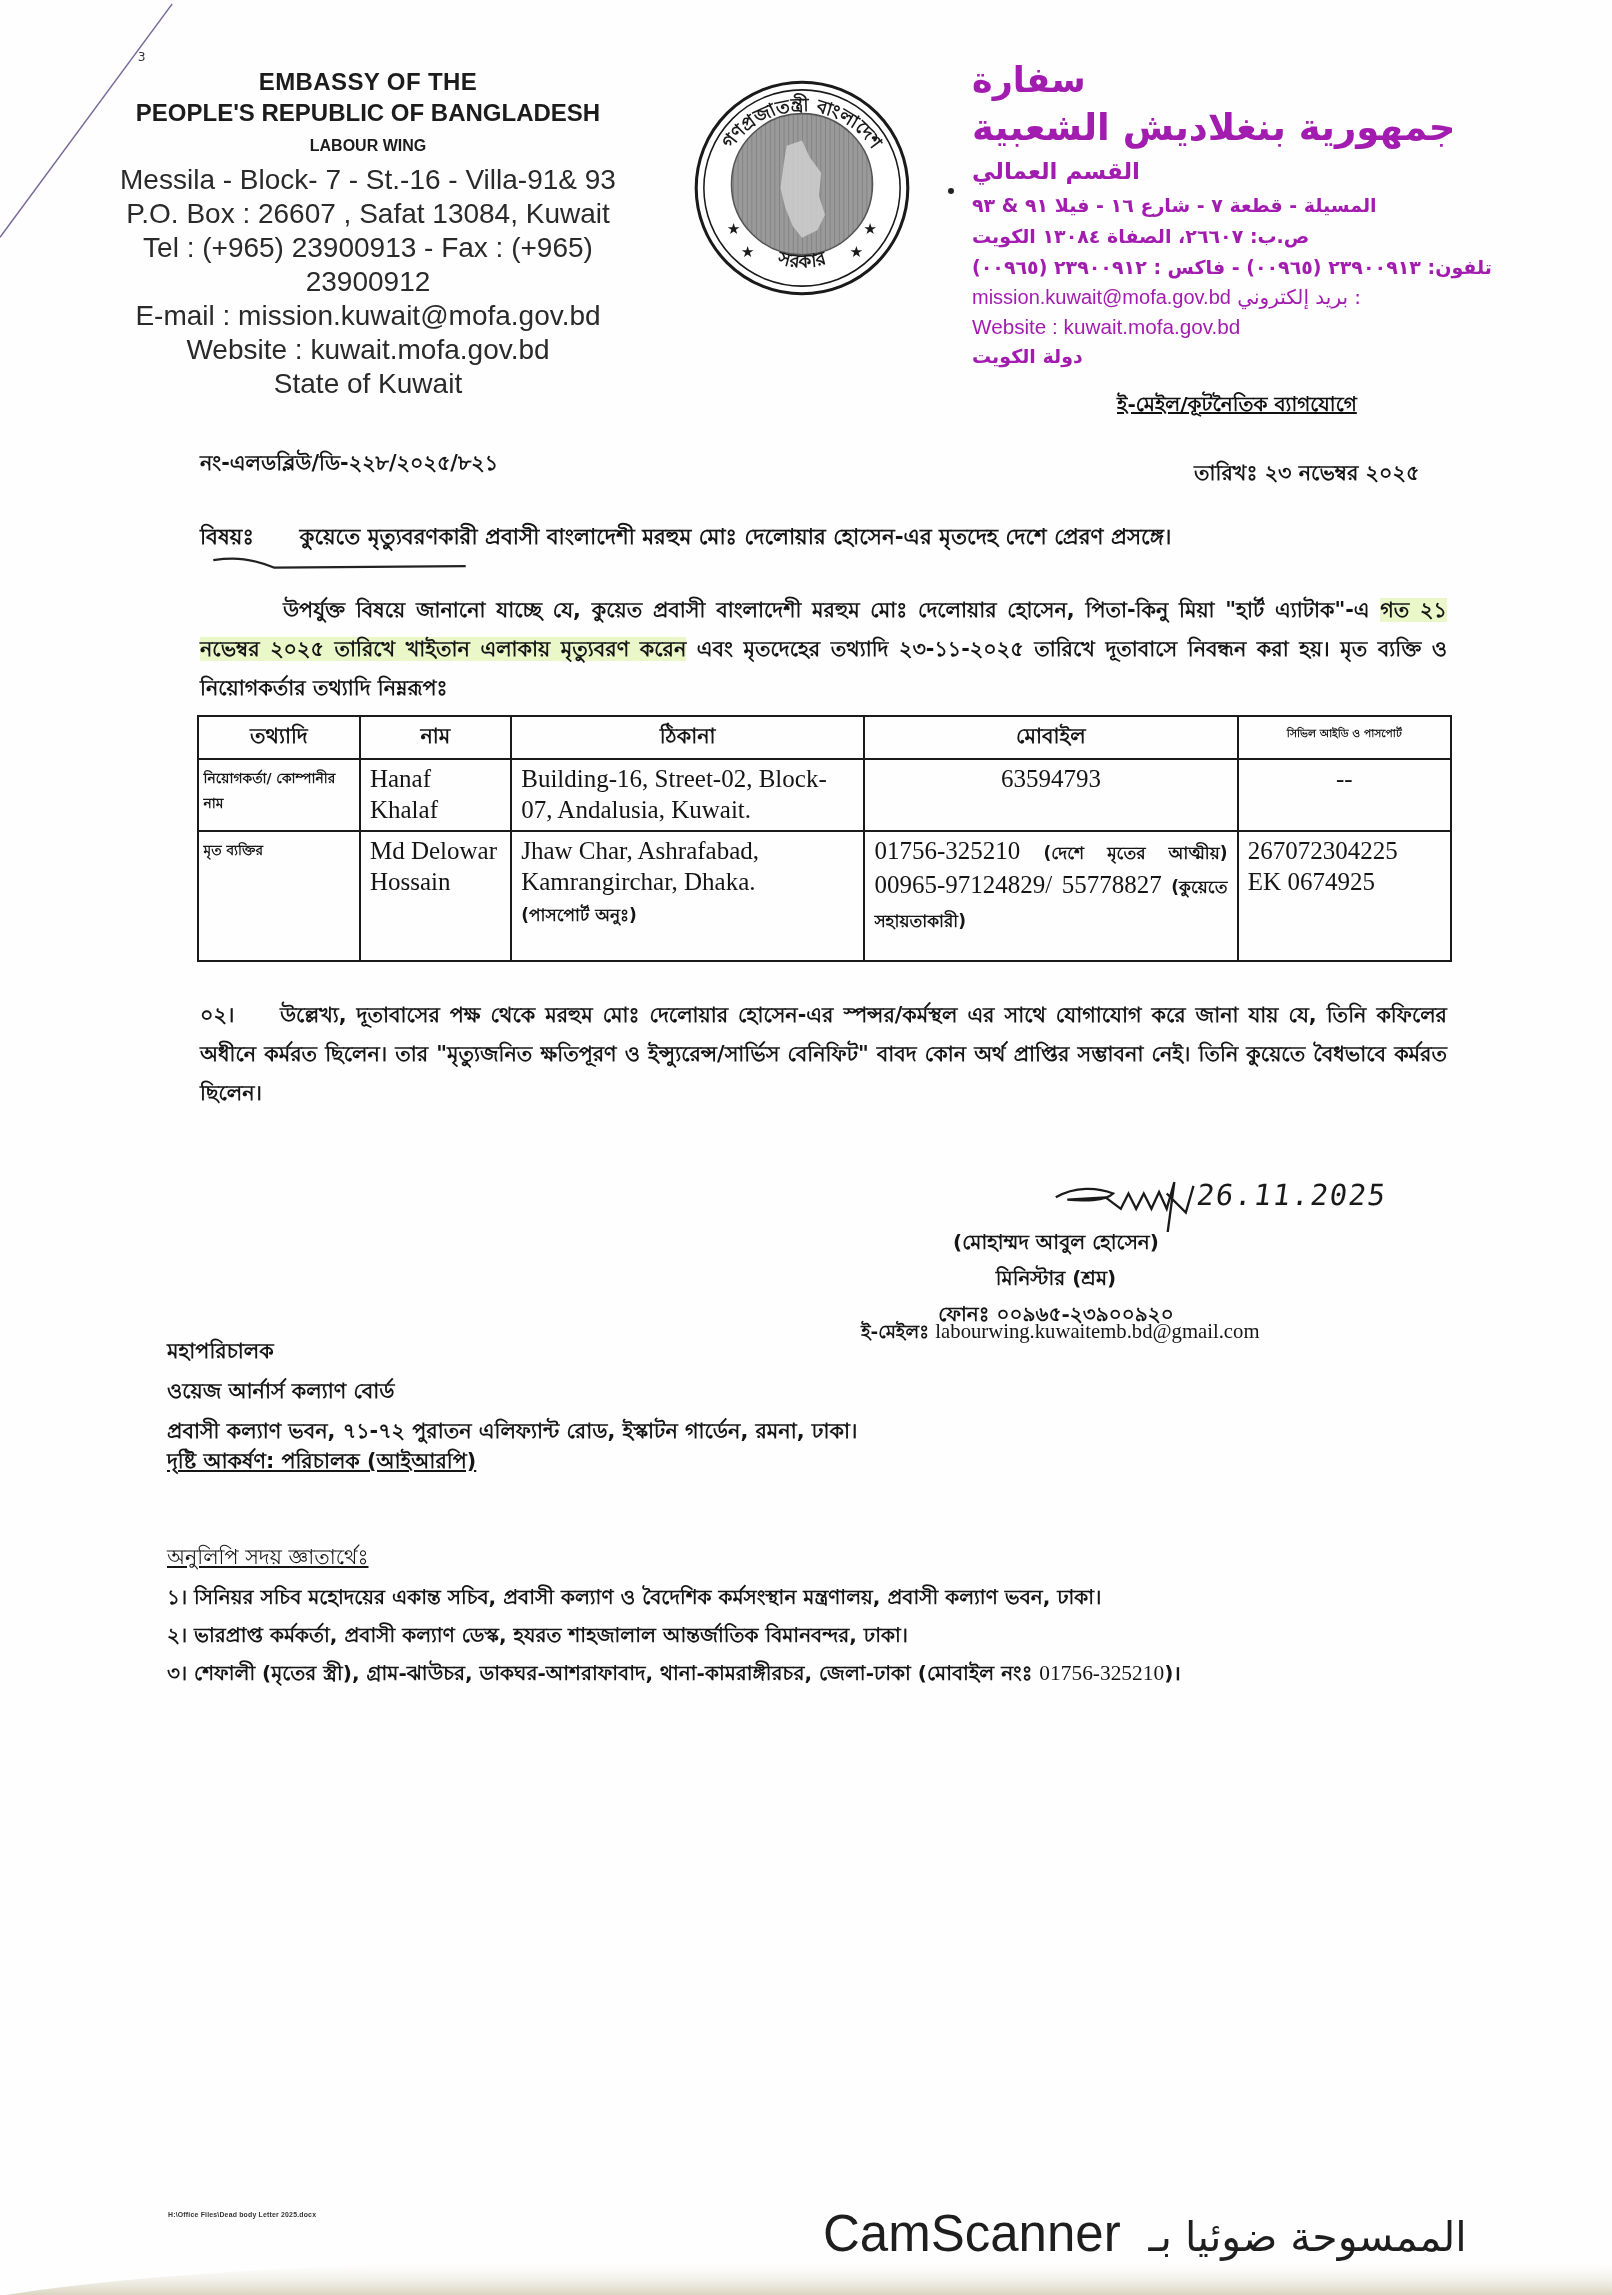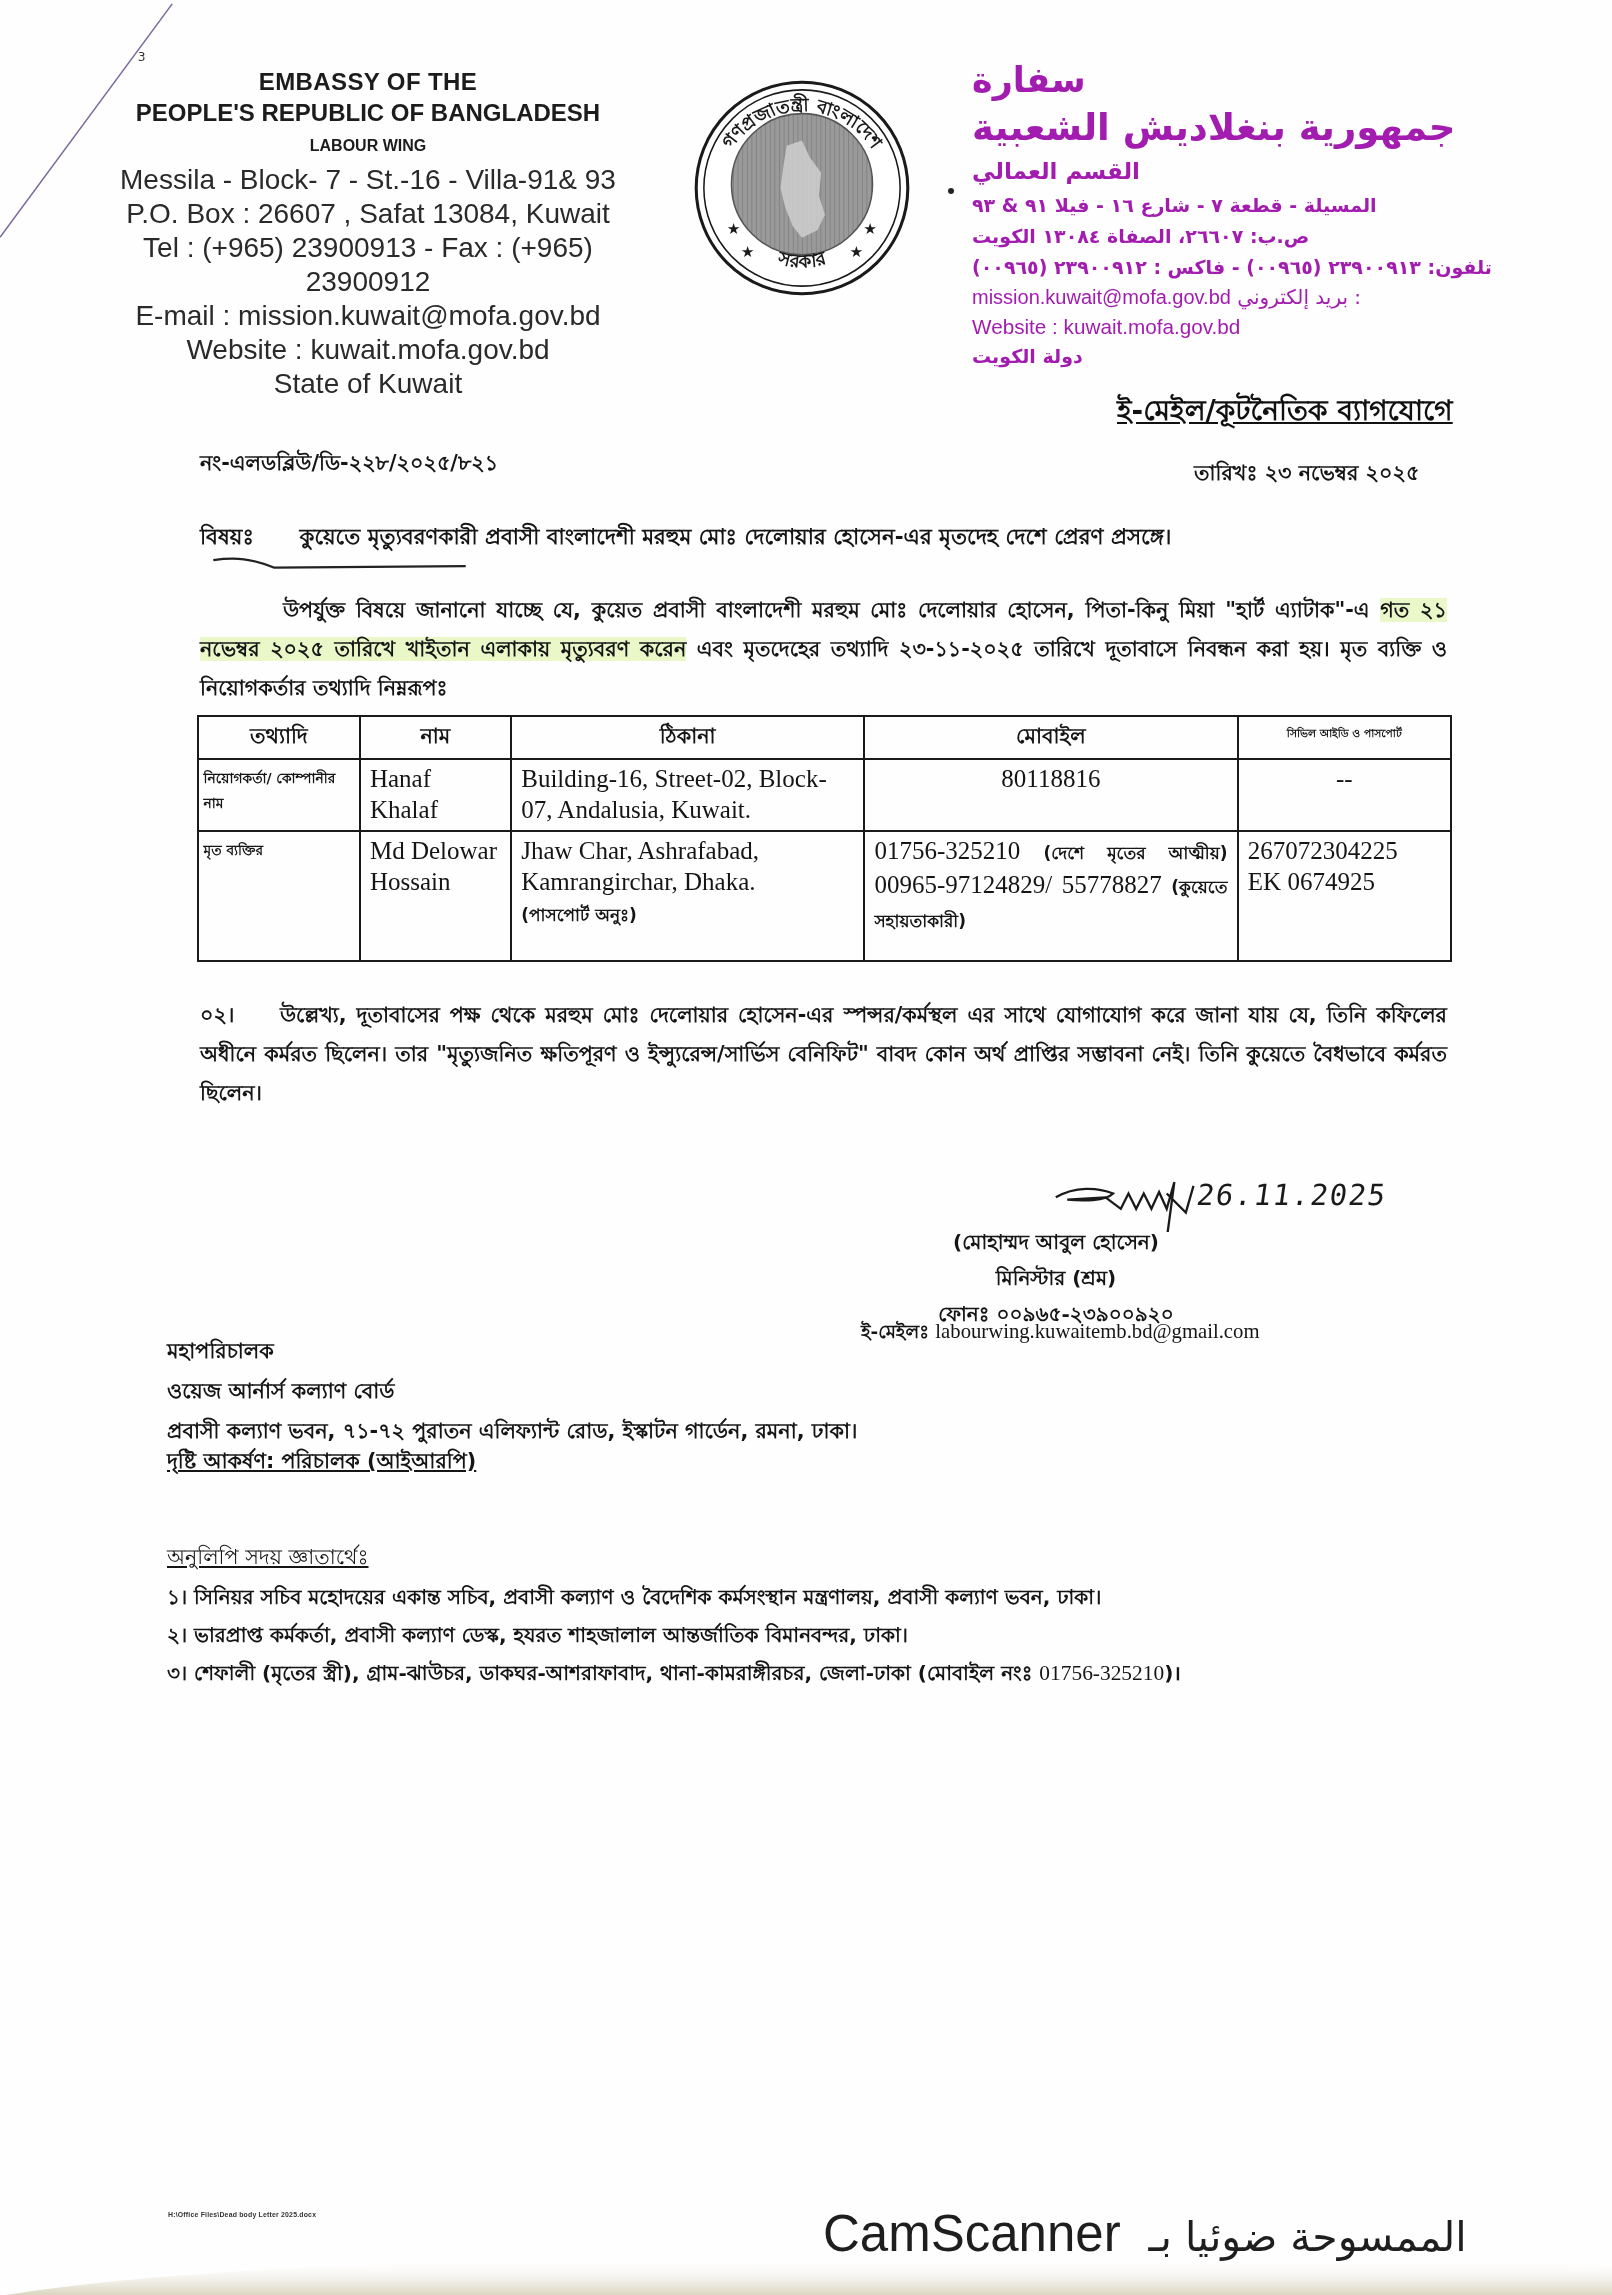--- a/index.html
+++ b/index.html
@@ -26,21 +26,21 @@
   .lh-ar { position: absolute; left: 972px; top: 57px; width: 536px; text-align: left; direction: rtl;
            font-family: "DejaVu Sans", sans-serif; color: #a21caf; }
   .lh-ar .a1 { font-size: 35px; font-weight: bold; line-height: 46px; }
   .lh-ar .a2 { font-size: 37px; font-weight: bold; line-height: 49px; }
   .lh-ar .a3 { font-size: 23px; font-weight: bold; line-height: 38px; }
   .lh-ar .aln { font-size: 19px; line-height: 31px; font-weight: bold; }
   .lh-ar .en { direction: ltr; font-family: "Liberation Sans", sans-serif; font-size: 20.7px; line-height: 29px; font-weight: normal; }
   .lh-ar .mix { direction: ltr; font-size: 20px; line-height: 29px; }
   .lh-ar .mix .em { font-family: "Liberation Sans", sans-serif; font-weight: normal; }
   .email-note { position: absolute; left: 1117px; top: 389px; font-family: "DejaVu Sans", sans-serif;
-                font-size: 28px; font-weight: bold; text-decoration: underline; color: #111; }
+                font-size: 20px; font-weight: bold; text-decoration: underline; color: #111; }
 
   .dot { position: absolute; width: 6.1px; height: 6.1px; border-radius: 50%; background: #222; }
 
   
   .ref { position: absolute; left: 200px; top: 448px; font-family: "DejaVu Sans", sans-serif; font-size: 20.7px; font-weight: bold; }
   .date { position: absolute; left: 1194px; top: 458px; font-family: "DejaVu Sans", sans-serif; font-size: 20.7px; font-weight: bold; }
 
   
   .subject { position: absolute; left: 200px; top: 520px; font-family: "DejaVu Sans", sans-serif; font-size: 21.4px; font-weight: bold; white-space: nowrap; }
   .subject .lbl { display: inline-block; width: 92px; }
@@ -177,21 +177,21 @@
         <th class="col3">ঠিকানা</th>
         <th class="col4">মোবাইল</th>
         <th class="col5 small">সিভিল আইডি ও পাসপোর্ট</th>
       </tr>
     </thead>
     <tbody>
       <tr class="row-employer">
         <td class="cat">নিয়োগকর্তা/ কোম্পানীর নাম</td>
         <td>Hanaf Khalaf</td>
         <td>Building-16, Street-02, Block-07, Andalusia, Kuwait.</td>
-        <td class="center">80118816</td>
+        <td class="center">63594793</td>
         <td class="center">--</td>
       </tr>
       <tr class="row-deceased">
         <td class="cat">মৃত ব্যক্তির</td>
         <td>Md Delowar Hossain</td>
         <td>
           <span>Jhaw Char, Ashrafabad, Kamrangirchar, Dhaka.</span><br>
           <span class="bn">(পাসপোর্ট অনুঃ)</span>
         </td>
         <td class="mobile">

